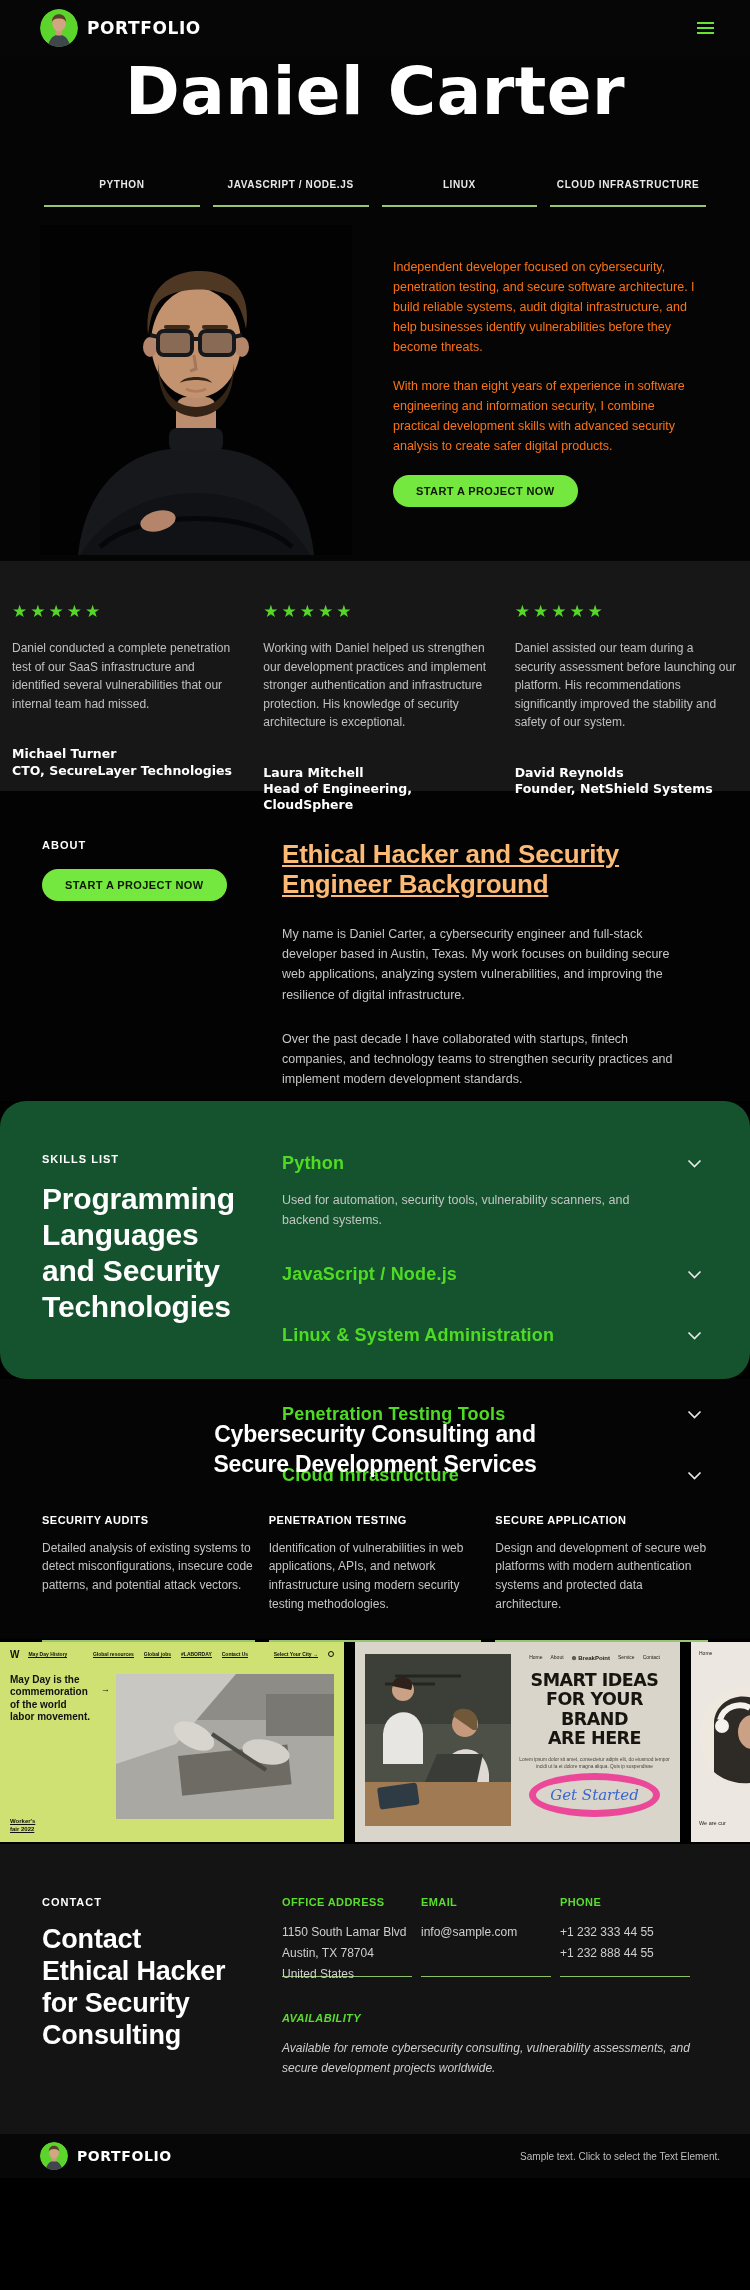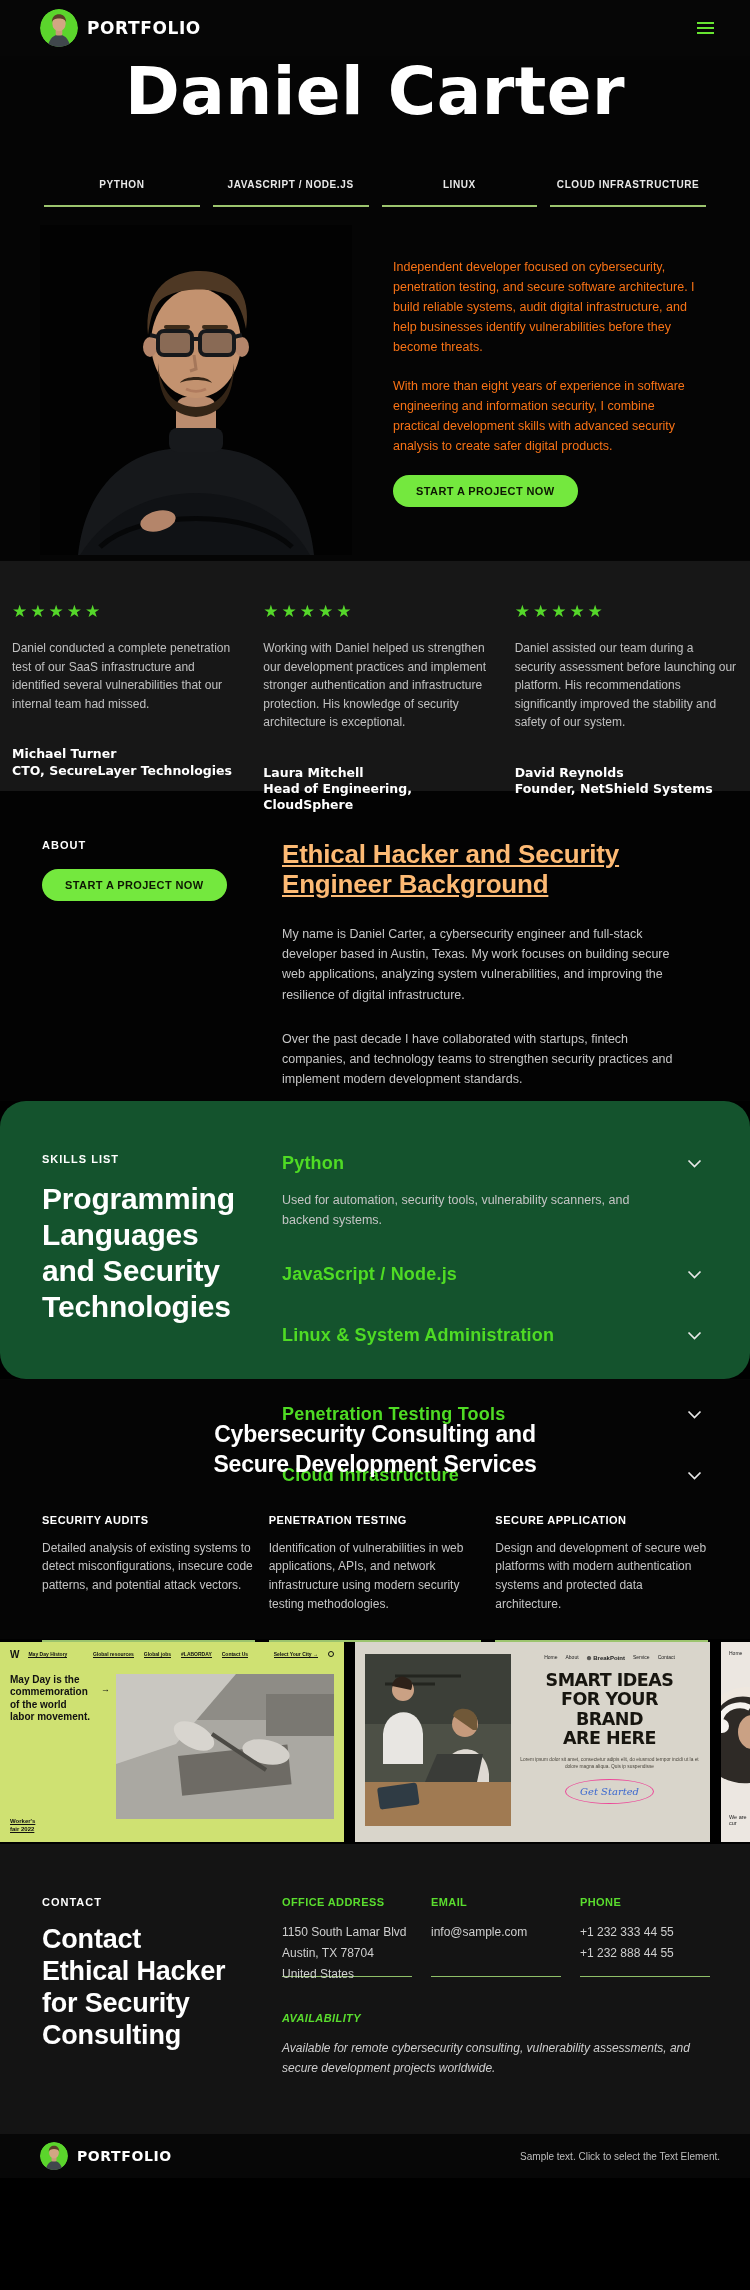--- a/index.html
+++ b/index.html
@@ -62,37 +62,37 @@
   .t1-nav { display:flex; align-items:center; gap:10px; }
   .t1-logo { font-weight:bold; font-size:10px; color:#111; letter-spacing:-1px; }
   .t1-nav .itm { font-size:5px; font-weight:bold; color:#111; border-bottom:.5px solid #111; }
   .t1-nav .sp { flex:1; }
   .t1-globe { width:6px; height:6px; border:1px solid #111; border-radius:50%; }
   .t1-body { display:flex; margin-top:14px; }
   .t1-head { width:92px; font-size:10px; font-weight:bold; color:#111; line-height:1.25; }
   .t1-arrow { font-size:9px; color:#111; margin:10px 6px 0 0; }
   .t1-photo { width:218px; height:145px; flex:0 0 auto; }
   .t1-credit { position:absolute; left:10px; bottom:8px; font-size:6px; font-weight:bold; color:#111; line-height:1.3; text-decoration:underline; }
-  .thumb2 { width:355px; background:#d9d5cb; flex:0 0 auto; display:flex; padding:12px 10px 10px; }
+  .thumb2 { width:325px; background:#d9d5cb; flex:0 0 auto; display:flex; padding:12px 10px 10px; }
   .t2-photo { width:146px; height:172px; flex:0 0 auto; }
   .t2-right { flex:1; padding-left:8px; text-align:center; }
   .t2-nav { display:flex; justify-content:center; gap:8px; align-items:center; font-size:5px; color:#222; }
   .t2-brand { font-weight:bold; font-size:6px; }
   .t2-head { margin-top:10px; color:#17150f; font-family:"DejaVu Sans",sans-serif; font-weight:bold; font-size:17.5px; line-height:1.12; letter-spacing:-.5px; }
   .t2-sub { margin-top:7px; font-size:4.8px; color:#4a463d; line-height:1.5; }
-  .t2-cta { display:inline-block; margin-top:9px; color:#3a67cf; border:1px solid #ec4899; border-radius:50%; padding:6px 14px; font-family:"DejaVu Serif",serif; font-style:italic; font-size:10px; }
+  .t2-cta { display:inline-block; margin-top:3px; color:#3a67cf; border:7px solid #ec4899; border-radius:50%; padding:6px 14px; font-family:"DejaVu Serif",serif; font-style:italic; font-size:15px; }
   .thumb3 { flex:1; background:#ece7e1; padding:8px; }
   .t3-nav { font-size:5px; color:#222; }
   .t3-person { position:absolute; right:-46px; top:38px; width:96px; height:110px; }
   .t3-caption { position:absolute; left:8px; bottom:16px; font-size:5.5px; color:#222; }
 
   
   .contact { height:290px; background:#141414; padding:52px 30px 0 42px; display:grid; grid-template-columns:240px 1fr; }
   .contact-heading { margin-top:16px; color:#fff; font-weight:bold; font-size:27px; line-height:1.18; letter-spacing:-.2px; }
-  .contact-cols { display:grid; grid-template-columns:repeat(3,130px); gap:19px; }
+  .contact-cols { display:grid; grid-template-columns:repeat(3,130px); gap:9px; }
   .c-col { height:81px; border-bottom:1px solid #8fbf68; }
   .c-label { color:#5add2e; font-size:11px; font-weight:bold; letter-spacing:.4px; }
   .c-val { margin-top:14px; color:#cfcfcf; font-size:12px; line-height:1.75; }
   .availability { margin-top:35px;font-style:italic; }
   .availability .c-val { width:420px; line-height:1.7; }
 
   
   .site-footer { height:44px; background:#070707; display:flex; align-items:center; padding:0 30px 0 40px; }
   .site-footer .avatar { width:28px; height:28px; }
   .site-footer .brand { font-size:14px; }

